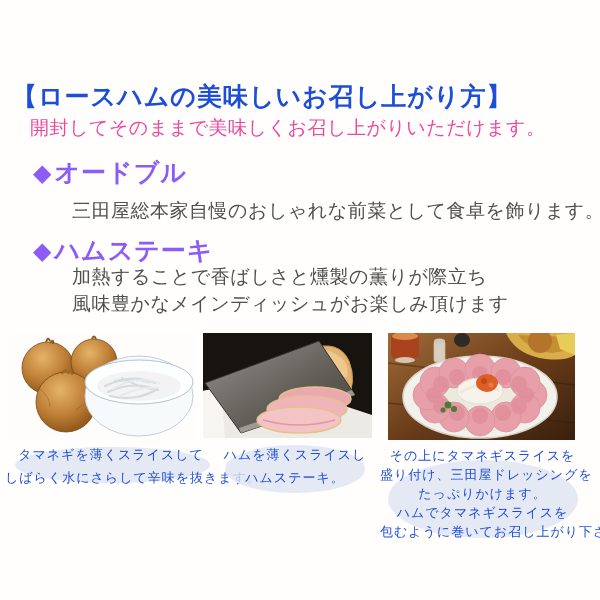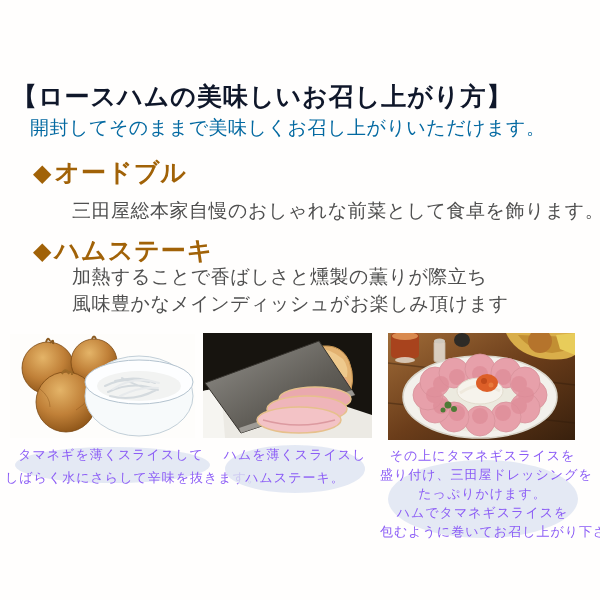--- a/index.html
+++ b/index.html
@@ -2,44 +2,44 @@
 <html><head>
 <meta charset="utf-8">
 <style>
   html,body{margin:0;padding:0;}
   body{width:600px;height:600px;background:#fffefd;overflow:hidden;}
   .page{position:relative;width:600px;height:600px;background:#fffefd;
         font-family:"DejaVu Sans",sans-serif;}
 
   .title{position:absolute;left:12px;top:80px;margin:0;
          font-family:"DejaVu Serif",serif;font-weight:bold;
-         font-size:25px;letter-spacing:1px;color:#0f172a;white-space:nowrap;}
+         font-size:25px;letter-spacing:1px;color:#1d4ed8;white-space:nowrap;}
   .subtitle{position:absolute;left:30px;top:115px;margin:0;
-            font-size:19px;letter-spacing:.5px;color:#0369a1;white-space:nowrap;}
+            font-size:19px;letter-spacing:.5px;color:#ec4899;white-space:nowrap;}
 
   .sec-heading{position:absolute;margin:0;font-family:"DejaVu Serif",serif;
-               font-weight:bold;font-size:25px;letter-spacing:1px;color:#a16207;
+               font-weight:bold;font-size:25px;letter-spacing:1px;color:#8b5cf6;
                white-space:nowrap;}
   .sec-heading .diamond{font-size:24px;margin-right:2px;}
   .h1{left:33px;top:156px;}
   .h2{left:33px;top:234px;}
   .desc{position:absolute;margin:8px;font-size:19px;letter-spacing:.5px;
         color:#4f4f4f;line-height:27px;white-space:nowrap;}
   .d1{left:64px;top:189px;}
   .d2{left:64px;top:255px;}
 
   .photo{position:absolute;margin:0;padding:0;}
   .photo svg{display:block;}
   .p1{left:10px;top:334px;}
   .p2{left:203px;top:333px;}
   .p3{left:388px;top:333px;}
 
   .caption{position:absolute;text-align:center;
            font-family:Liberation Serif, serif;font-size:13px;
-           letter-spacing:1px;color:#8b5cf6;}
+           letter-spacing:1px;color:#1d4ed8;}
   .caption .cl{position:relative;line-height:23px;white-space:nowrap;}
   .c3 .cl{line-height:19px;}
   .c1{left:5px;top:443px;width:212px;}
   .c2{left:213px;top:443px;width:164px;}
   .c3{left:380px;top:446px;width:205px;}
   .hl{position:absolute;background:#dde3f1;border-radius:50%;opacity:.8;z-index:0;}
   .hl1{left:10px;top:4px;width:195px;height:36px;}
   .hl2{left:12px;top:2px;width:140px;height:48px;}
   .hl3{left:8px;top:14px;width:190px;height:78px;}
 </style>

